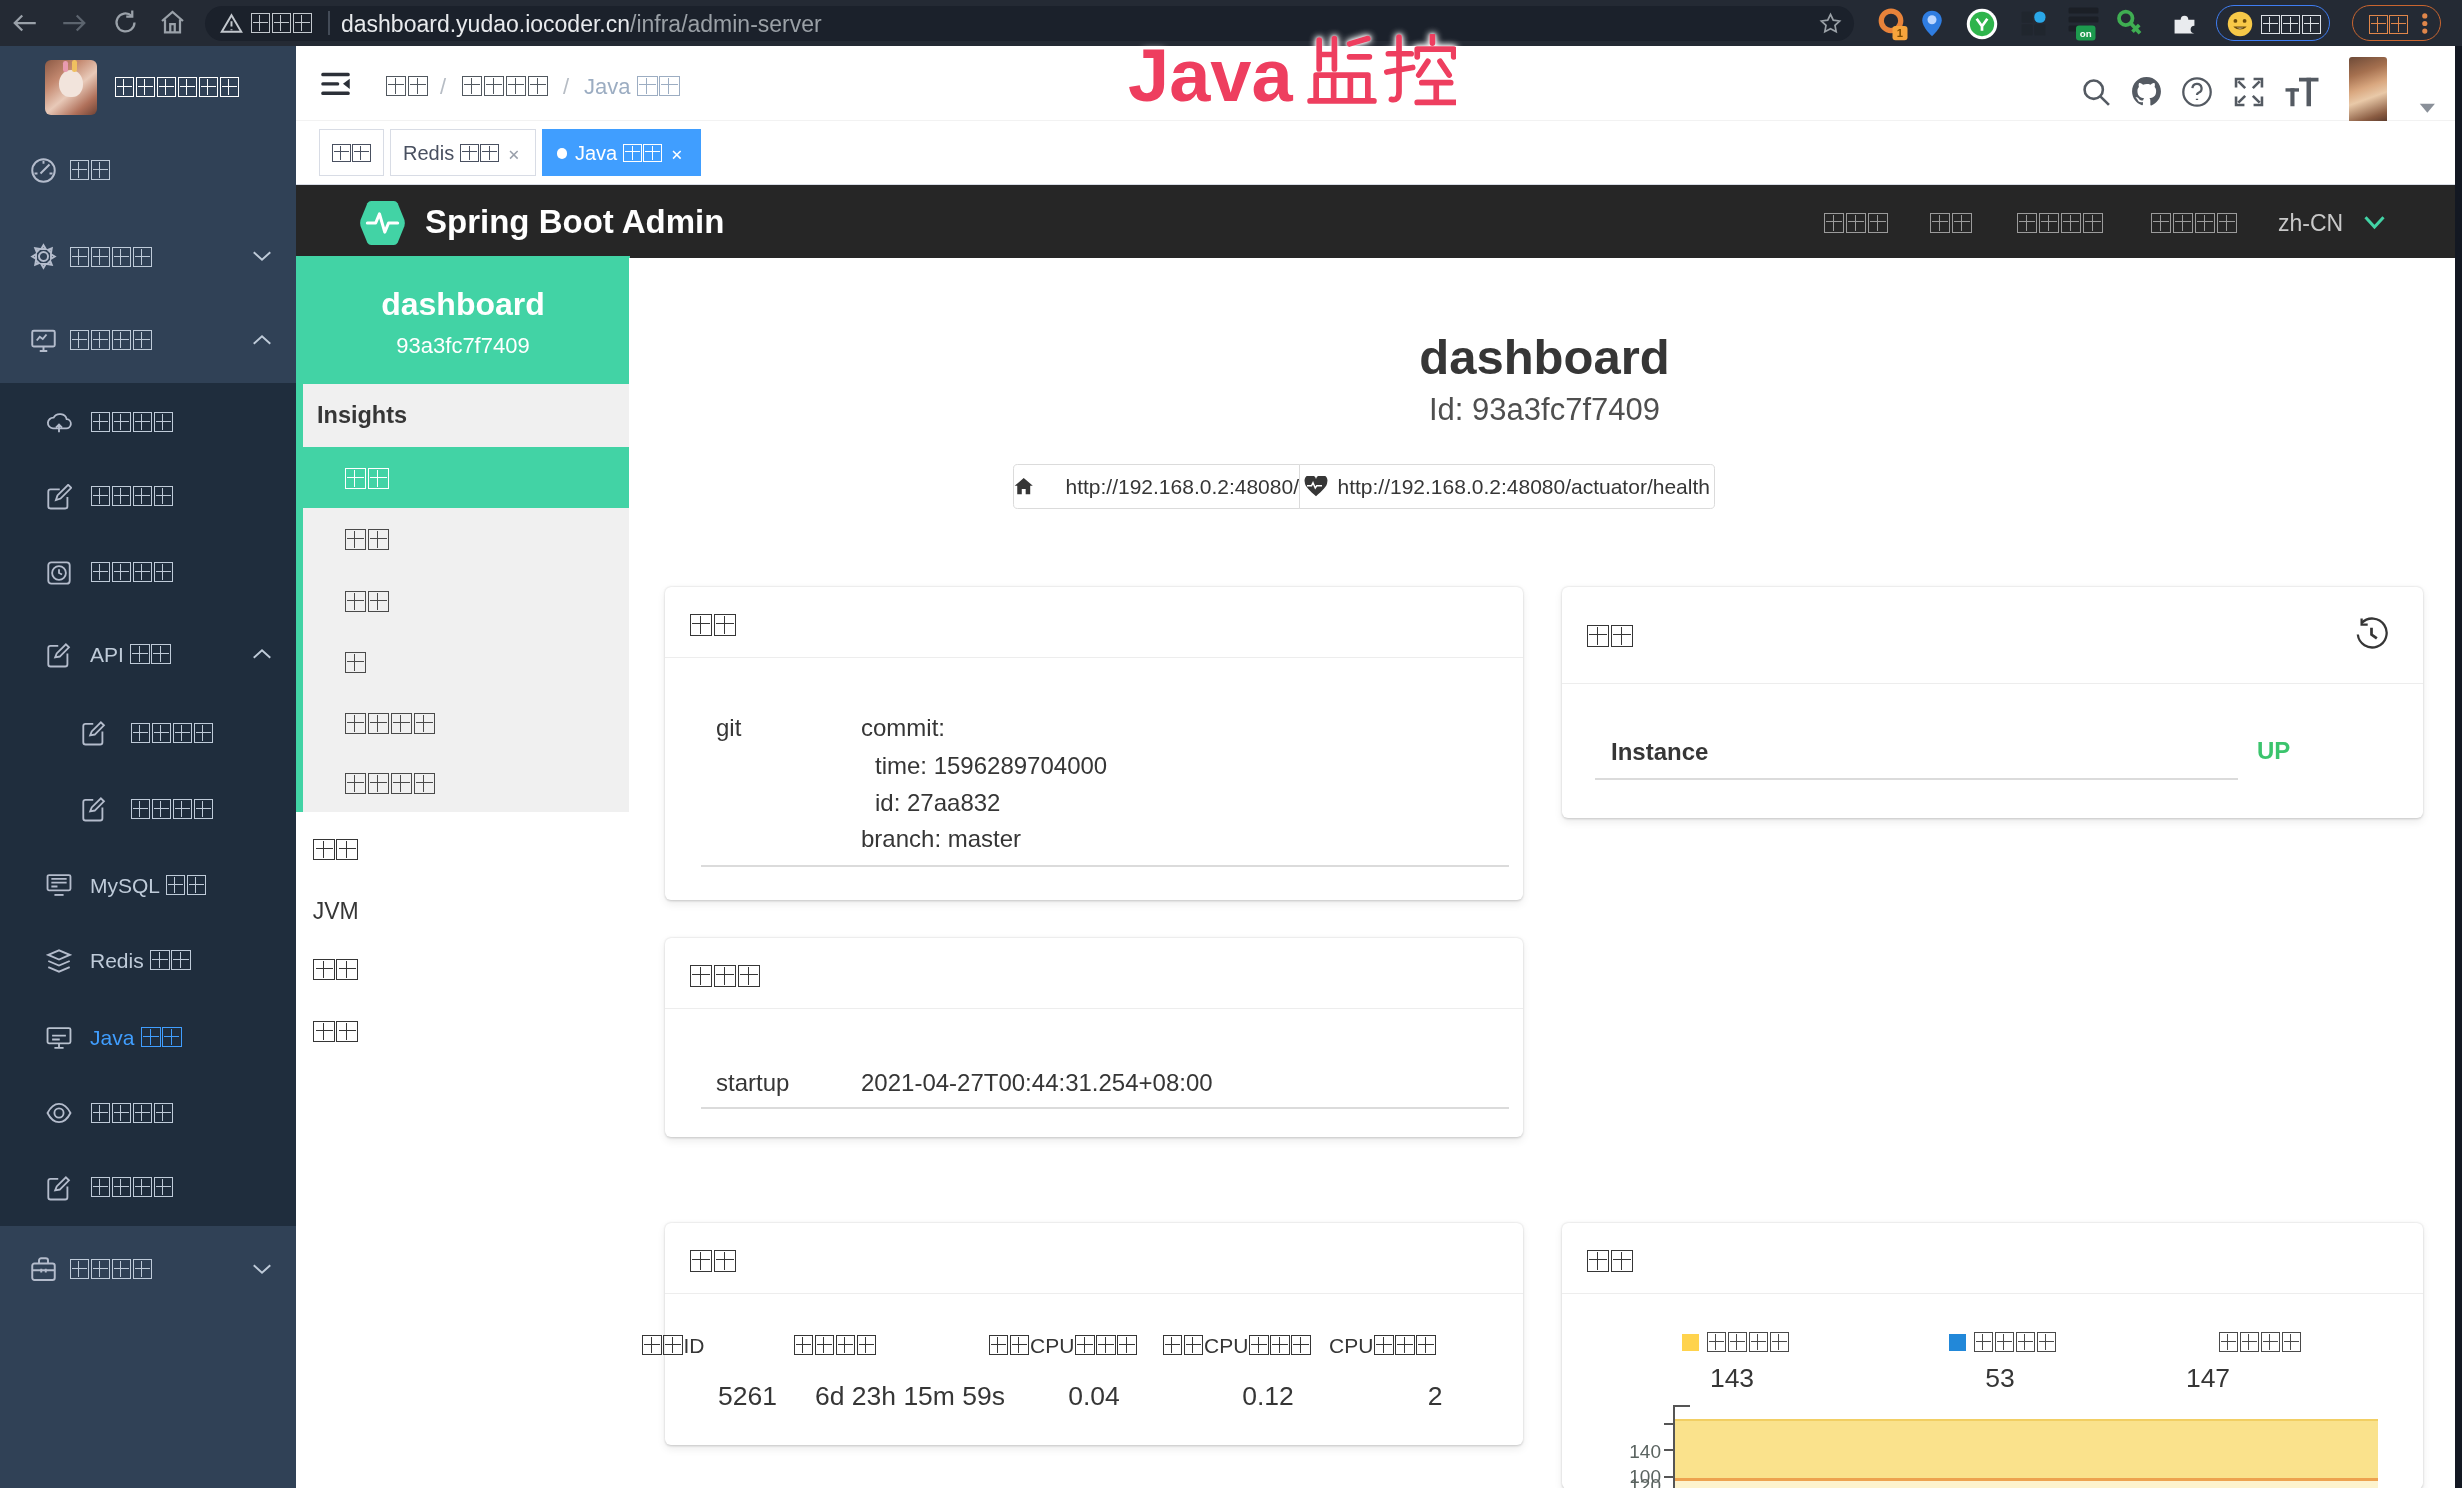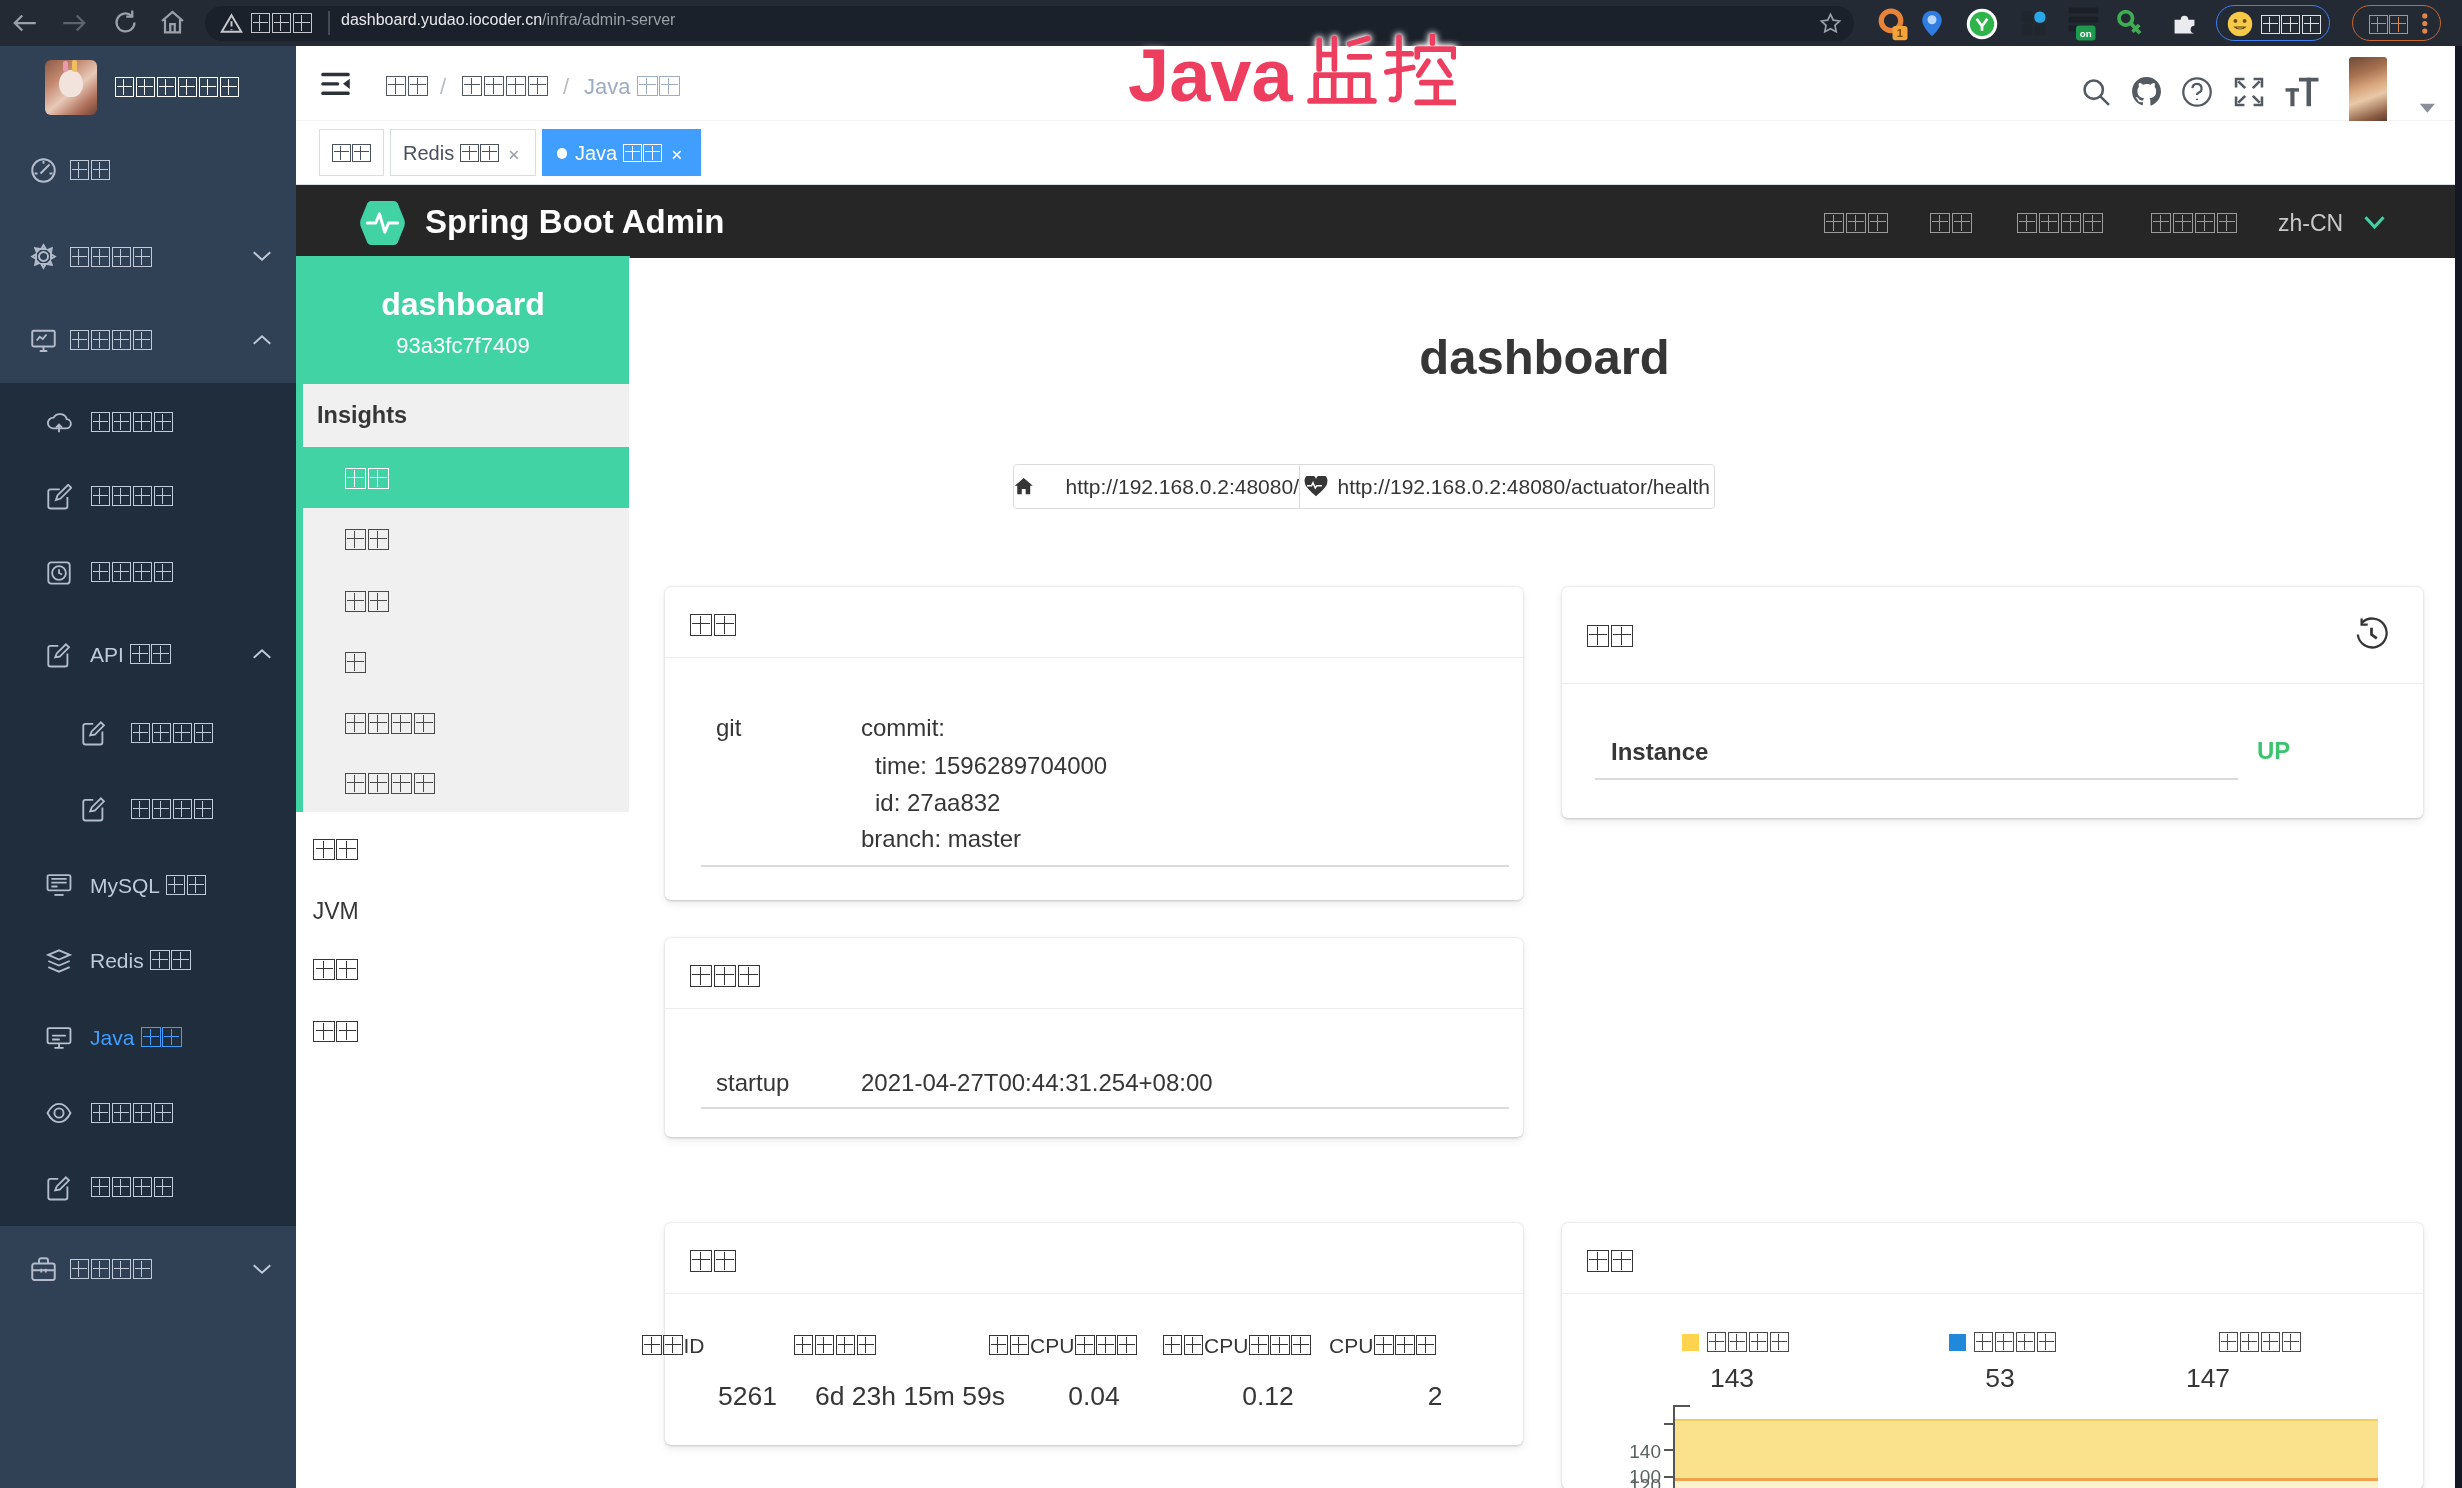--- a/index.html
+++ b/index.html
@@ -29,21 +29,21 @@
       <path d="M4 16 L18 4 L32 16 M8 14 V31 H28 V14"></path>
       <path d="M15 31 V20 H21 V31"></path>
     </svg>
   <div class="a" style="left:205px;top:6px;width:1649px;height:35px;border-radius:17.4px;background:#1b212b;"></div>
   <svg class="a" style="left:220px;top:13px" width="23" height="21" viewBox="0 0 30 28" fill="none" stroke="#c3c8ce" stroke-width="2.6">
       <path d="M15 3 L28 25 H2 Z"></path>
       <path d="M15 11 v7 M15 21.5 v1.5"></path>
     </svg>
   <span class="a" style="left:250px;top:12px;font-size:21px;color:#c3c8ce;letter-spacing:0.8px"><span class="c"></span><span class="c"></span><span class="c"></span></span>
   <div class="a" style="left:328px;top:11.4px;width:1.5px;height:24px;background:#434b57;"></div>
-  <span class="a" style="left:341px;top:11.4px;font-size:16px;color:#e8eaed;">dashboard.yudao.iocoder.cn<span style="color:#9aa0a6">/infra/admin-server</span></span>
+  <span class="a" style="left:341px;top:11.4px;font-size:23px;color:#e8eaed;">dashboard.yudao.iocoder.cn<span style="color:#9aa0a6">/infra/admin-server</span></span>
   <svg class="a" style="left:1819px;top:12px" width="23" height="23" viewBox="0 0 24 24" fill="none" stroke="#9aa0a6" stroke-width="1.8">
       <path d="M12 2.5 l2.9 6 6.6.9 -4.8 4.6 1.2 6.5 -5.9 -3.1 -5.9 3.1 1.2 -6.5 -4.8 -4.6 6.6 -.9 z"></path>
     </svg>
   <svg class="a" style="left:1876px;top:7.6px" width="33" height="33" viewBox="0 0 44 44">
       <circle cx="20" cy="17" r="13" fill="none" stroke="#e8833a" stroke-width="7"></circle>
       <rect x="22" y="24" width="20" height="19" rx="4" fill="#f5a43c"></rect>
       <text x="32" y="39" font-size="15" font-weight="bold" fill="#7a4a00" text-anchor="middle">1</text>
     </svg>
   <svg class="a" style="left:1920px;top:9px" width="24" height="29" viewBox="0 0 32 38">
       <path d="M16 2 C24 2 29 8 29 15 C29 24 16 36 16 36 C16 36 3 24 3 15 C3 8 8 2 16 2 Z" fill="#2f7de1"></path>
@@ -280,20 +280,21 @@
   <span class="a" style="left:48px;top:453px;font-size:23px;color:#4a4a4a;"><span class="c"></span><span class="c"></span><span class="c"></span><span class="c"></span></span>
   <span class="a" style="left:48px;top:513px;font-size:23px;color:#4a4a4a;"><span class="c"></span><span class="c"></span><span class="c"></span><span class="c"></span></span>
   <span class="a" style="left:16.7px;top:579px;font-size:23px;color:#363636;"><span class="c"></span><span class="c"></span></span>
   <span class="a" style="left:16.7px;top:640px;font-size:23px;color:#363636;">JVM</span>
   <span class="a" style="left:16.7px;top:699px;font-size:23px;color:#363636;"><span class="c"></span><span class="c"></span></span>
   <span class="a" style="left:16.7px;top:761px;font-size:23px;color:#363636;"><span class="c"></span><span class="c"></span></span>
 </div>
 
 <div class="a" id="content" style="left:629px;top:258px;width:1825px;height:1231px;background:#fff;">
   <div class="a" style="left:0;top:71px;width:1831px;text-align:center;font-size:49px;font-weight:bold;color:#363636;">dashboard</div>
+  <div class="a" style="left:0;top:134px;width:1831px;text-align:center;font-size:31px;color:#4f4f4f;">Id: 93a3fc7f7409</div>
   <div class="a" style="left:384px;top:206px;height:45px;display:flex;">
     <div class="urlbtn" style="width:287px;border-radius:4.6px 0 0 4.6px;gap:32px;">
         <svg width="23" height="21" viewBox="0 0 30 28" fill="#363636">
           <path d="M15 1 L29 13 h-4 v13 h-7 v-8 h-6 v8 H5 V13 H1 Z"></path>
         </svg>
         <span>http://192.168.0.2:48080/</span>
       </div>
     <div class="urlbtn" style="width:416px;margin-left:-0.8px;border-radius:0 4.6px 4.6px 0;">
         <svg width="24" height="21" viewBox="0 0 32 28" fill="#363636">
           <path d="M16 27 C8 20 1 14 1 8 A7 7 0 0 1 16 4 A7 7 0 0 1 31 8 C31 14 24 20 16 27 Z"></path>

